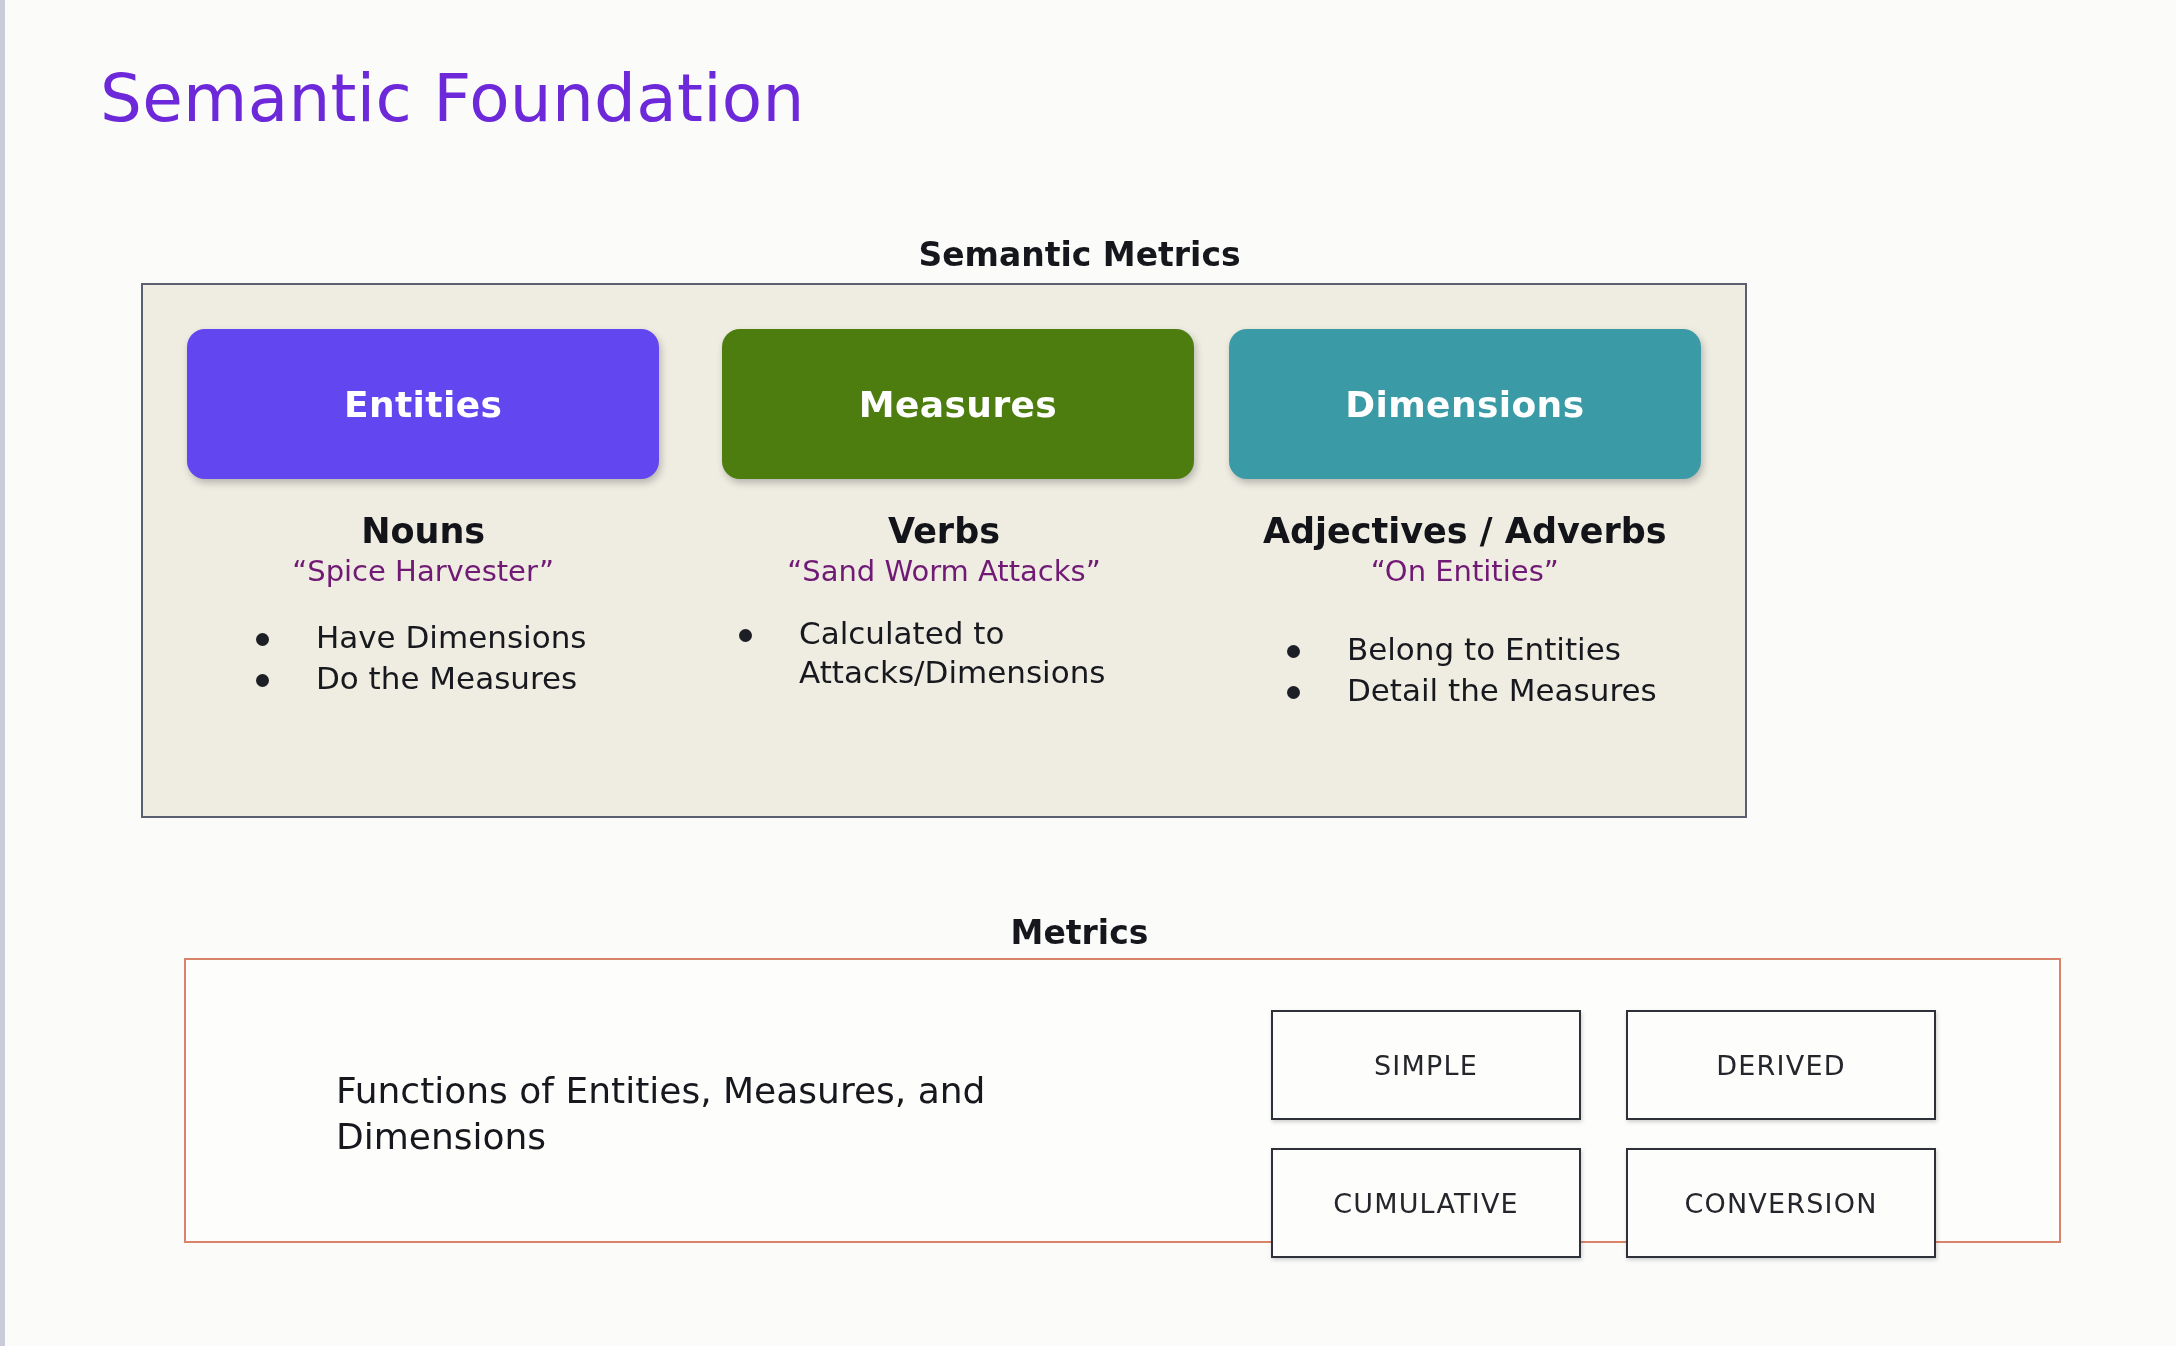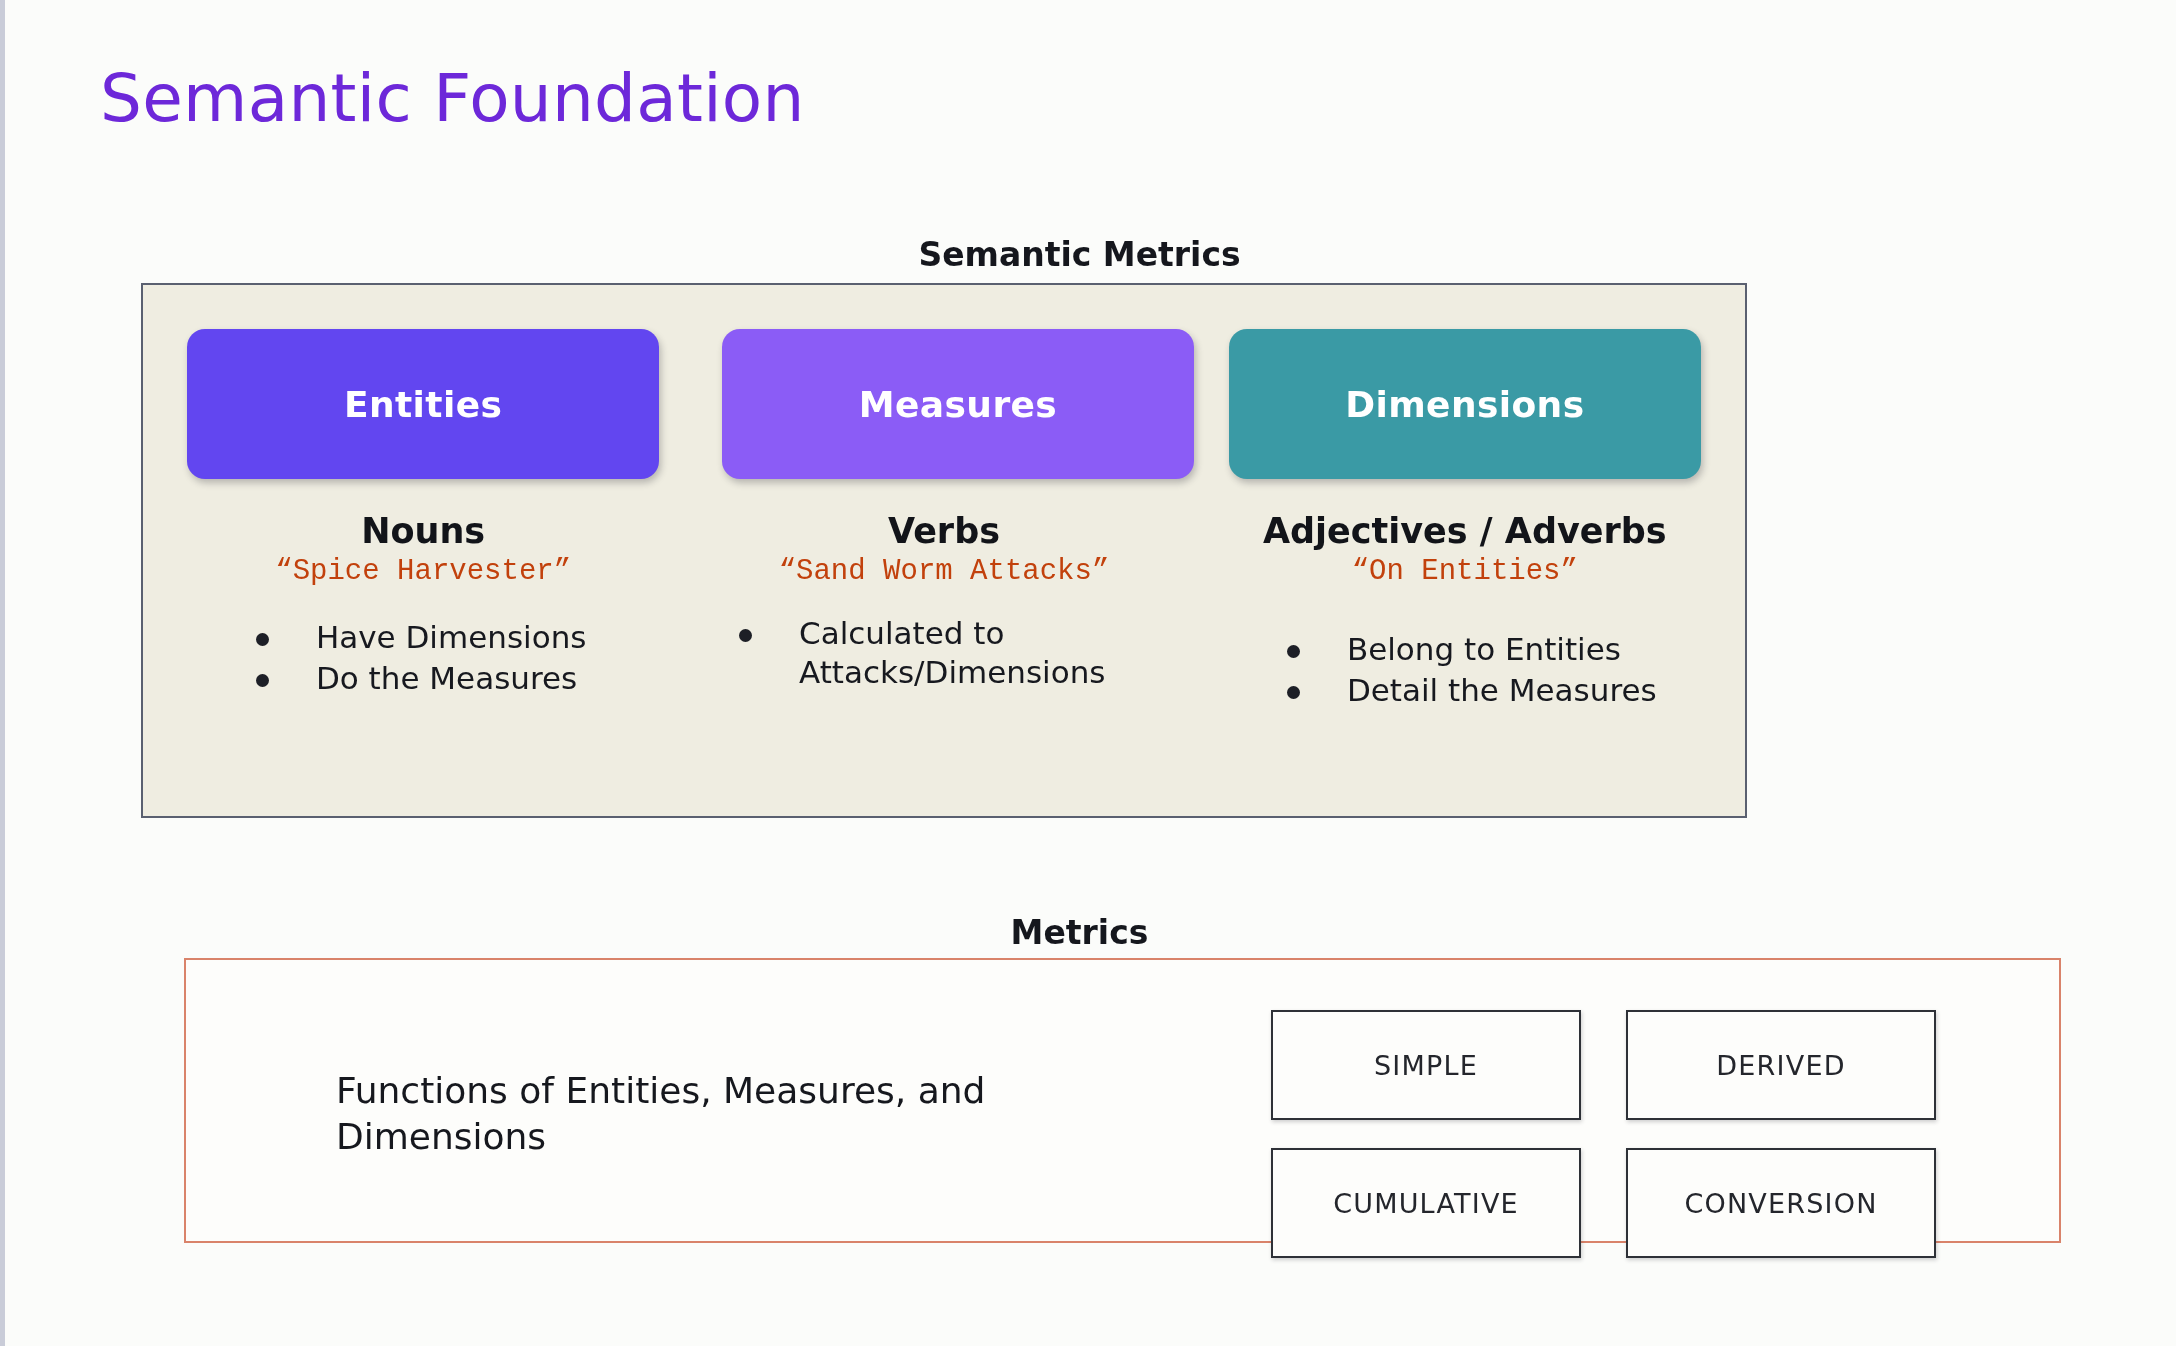--- a/index.html
+++ b/index.html
@@ -104,42 +104,41 @@
     align-items: center;
     justify-content: center;
     color: #ffffff;
     font-size: 36px;
     font-weight: 700;
     letter-spacing: 0.4px;
     box-shadow: 2px 4px 7px rgba(40, 40, 50, 0.28);
     box-sizing: border-box;
   }
   .model-card.entities   { background: #6246f0; }
-  .model-card.measures   { background: #8b5cf6; margin-left: 28px; }
+  .model-card.measures   { background: #4d7c0f; margin-left: 28px; }
   .model-card.dimensions { background: #3a9aa5; }
 
   .part-of-speech {
     margin-top: 34px;
     font-size: 35px;
     font-weight: 700;
     color: #121419;
     text-align: center;
     line-height: 1.05;
     white-space: nowrap;
   }
 
   .example-quote {
     margin-top: 6px;
     font-size: 29px;
     font-weight: 400;
-    color: #c2410c;
+    color: #701a75;
     text-align: center;
     line-height: 1.1;
     white-space: nowrap;
-    font-family: Liberation Mono, monospace;
   }
 
   .bullet-list {
     list-style: none;
     margin: 0;
     padding: 0;
     margin-top: 30px;
     align-self: center;
   }
   .bullet-item {

